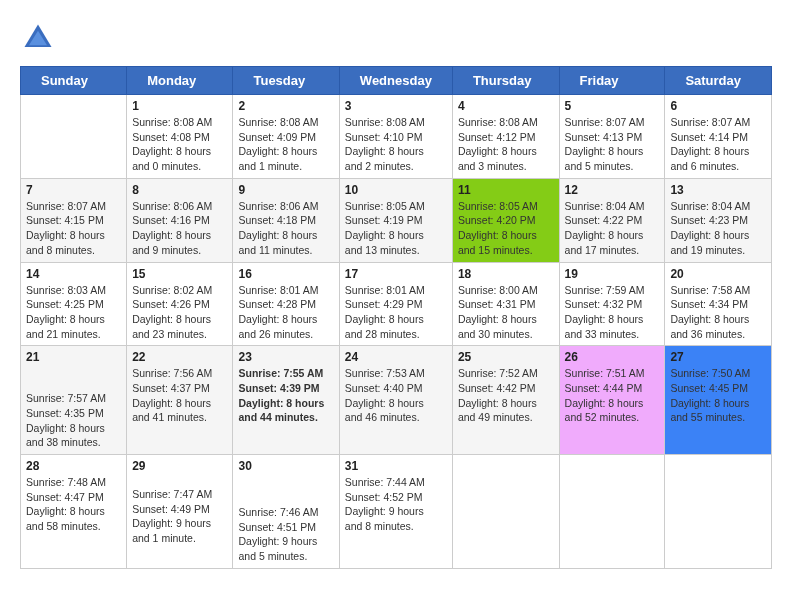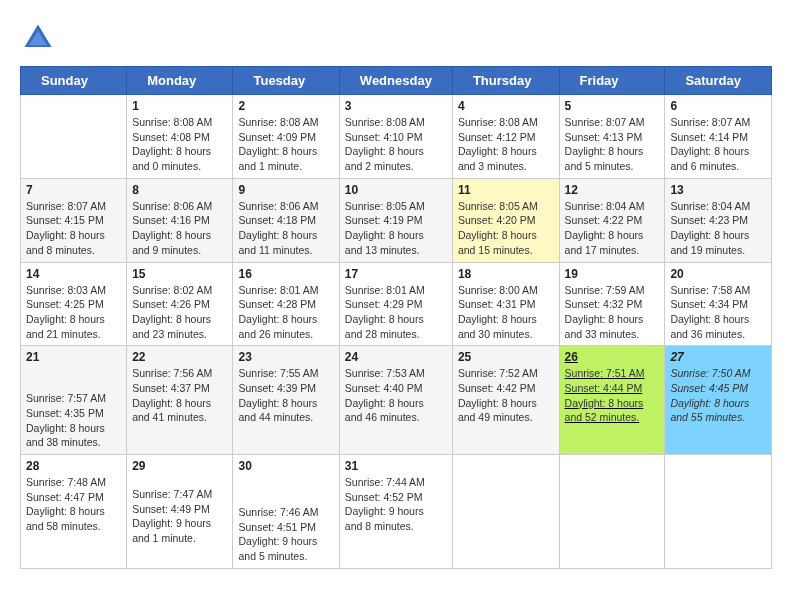--- a/index.html
+++ b/index.html
@@ -190,21 +190,21 @@
 Daylight: 8 hours
 and 11 minutes.</div>
         </td>
         <td style="background: rgb(245, 245, 245);">
           <span class="day-number">10</span>
           <div class="day-info" style="white-space: pre-line;">Sunrise: 8:05 AM
 Sunset: 4:19 PM
 Daylight: 8 hours
 and 13 minutes.</div>
         </td>
-        <td style="background: #fef9c3;">
+        <td style="background: #84cc16;">
           <span class="day-number">11</span>
           <div class="day-info" style="white-space: pre-line;">Sunrise: 8:05 AM
 Sunset: 4:20 PM
 Daylight: 8 hours
 and 15 minutes.</div>
         </td>
         <td style="background: rgb(245, 245, 245);">
           <span class="day-number">12</span>
           <div class="day-info" style="white-space: pre-line;">Sunrise: 8:04 AM
 Sunset: 4:22 PM
@@ -280,47 +280,47 @@
         </td>
         <td style="background: rgb(245, 245, 245);">
           <span class="day-number">22</span>
           <div class="day-info" style="white-space: pre-line;">Sunrise: 7:56 AM
 Sunset: 4:37 PM
 Daylight: 8 hours
 and 41 minutes.</div>
         </td>
         <td style="background: rgb(245, 245, 245);">
           <span class="day-number">23</span>
-          <div class="day-info" style="white-space: pre-line;">Sunrise: 7:55 AM
+          <div class="day-info" style="white-space: pre-line; font-weight: bold;">Sunrise: 7:55 AM
 Sunset: 4:39 PM
 Daylight: 8 hours
 and 44 minutes.</div>
         </td>
         <td style="background: rgb(245, 245, 245);">
           <span class="day-number">24</span>
           <div class="day-info" style="white-space: pre-line;">Sunrise: 7:53 AM
 Sunset: 4:40 PM
 Daylight: 8 hours
 and 46 minutes.</div>
         </td>
         <td style="background: rgb(245, 245, 245);">
           <span class="day-number">25</span>
           <div class="day-info" style="white-space: pre-line;">Sunrise: 7:52 AM
 Sunset: 4:42 PM
 Daylight: 8 hours
 and 49 minutes.</div>
         </td>
-        <td style="background: #bef264; text-decoration: underline;">
+        <td style="background: #f0abfc;">
           <span class="day-number">26</span>
           <div class="day-info" style="white-space: pre-line;">Sunrise: 7:51 AM
 Sunset: 4:44 PM
 Daylight: 8 hours
 and 52 minutes.</div>
         </td>
-        <td style="background: #7dd3fc; font-style: italic;">
+        <td style="background: #3b82f6;">
           <span class="day-number">27</span>
           <div class="day-info" style="white-space: pre-line;">Sunrise: 7:50 AM
 Sunset: 4:45 PM
 Daylight: 8 hours
 and 55 minutes.</div>
         </td>
       </tr>
       <tr>
         <td>
           <span class="day-number">28</span>

